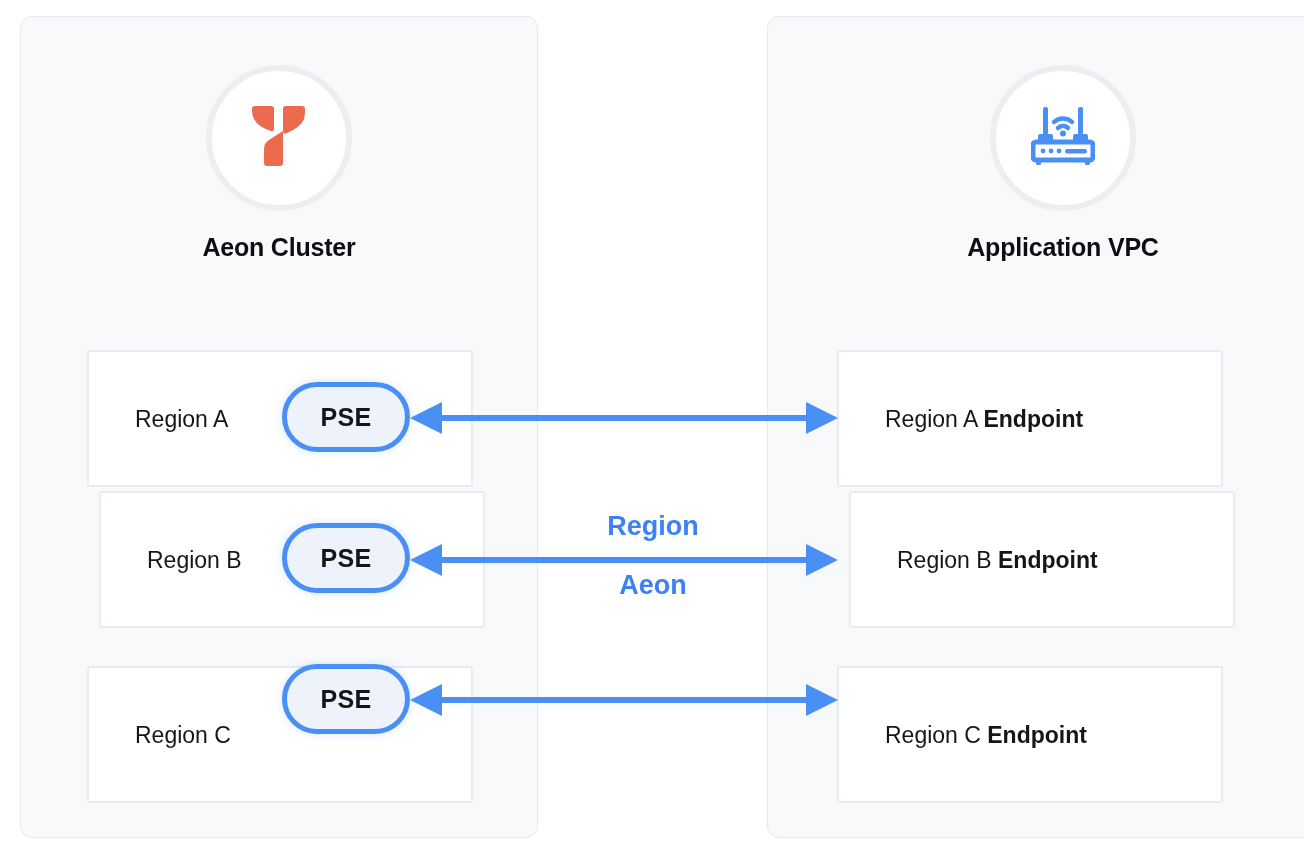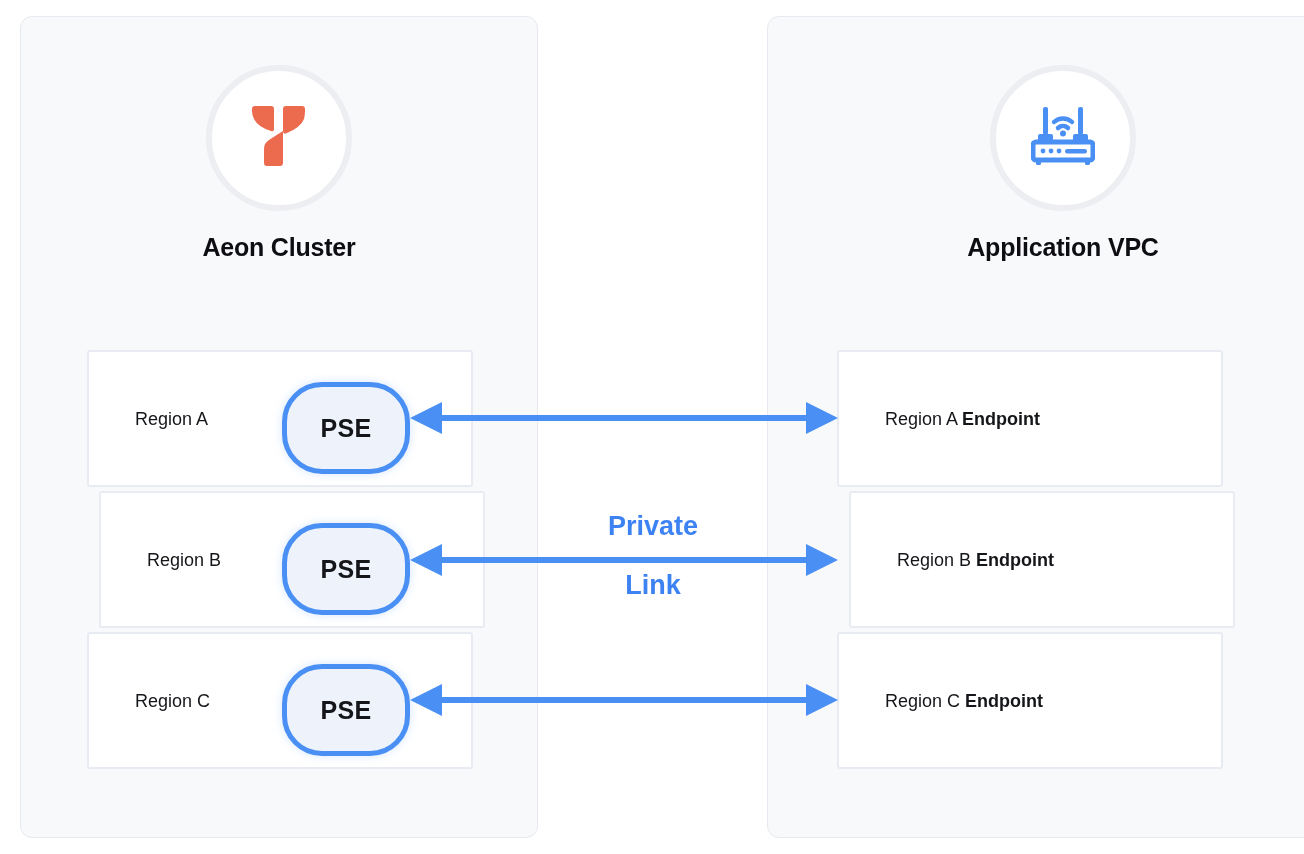--- a/index.html
+++ b/index.html
@@ -68,38 +68,38 @@
     background: #ffffff;
     border: 2px solid #e8ebf1;
     border-radius: 3px;
     box-sizing: border-box;
   }
   .left-row  { left: 66px; width: 386px; height: 137px; }
   .right-row { left: 69px; width: 386px; height: 137px; }
 
   .row-y-0 { top: 333px; }
   .row-y-1 { top: 474px; margin-left: 12px; }
-  .row-y-2 { top: 615px; }
+  .row-y-2 { top: 649px; }
 
   .row-label {
     position: absolute;
     left: 46px;
     top: 50%;
     transform: translateY(-50%);
-    font-size: 18px;
+    font-size: 23px;
     color: #15161a;
     white-space: nowrap;
   }
   .row-label .strong { font-weight: bold; }
 
   
   .pse-pill {
     position: absolute;
     width: 128px;
-    height: 92px;
+    height: 70px;
     border: 5px solid #4a90f4;
     background: #eef3fb;
     border-radius: 40px;
     box-sizing: border-box;
     display: flex;
     align-items: center;
     justify-content: center;
     font-size: 25px;
     font-weight: bold;
     color: #15161a;
@@ -223,16 +223,16 @@
     <line x1="40" y1="22" x2="412" y2="22" stroke="#4a90f4" stroke-width="6"></line>
     <polygon points="12,22 44,6 44,38" fill="#4a90f4"></polygon>
     <polygon points="440,22 408,6 408,38" fill="#4a90f4"></polygon>
   </svg>
   <svg class="arrow-svg arrow-y-2" viewBox="0 0 452 44">
     <line x1="40" y1="22" x2="412" y2="22" stroke="#4a90f4" stroke-width="6"></line>
     <polygon points="12,22 44,6 44,38" fill="#4a90f4"></polygon>
     <polygon points="440,22 408,6 408,38" fill="#4a90f4"></polygon>
   </svg>
 
-  <div class="link-caption" id="link-caption-top">Private</div>
-  <div class="link-caption" id="link-caption-bottom">Link</div>
+  <div class="link-caption" id="link-caption-top">Region</div>
+  <div class="link-caption" id="link-caption-bottom">Aeon</div>
 
 </div>
 
 </body></html>

